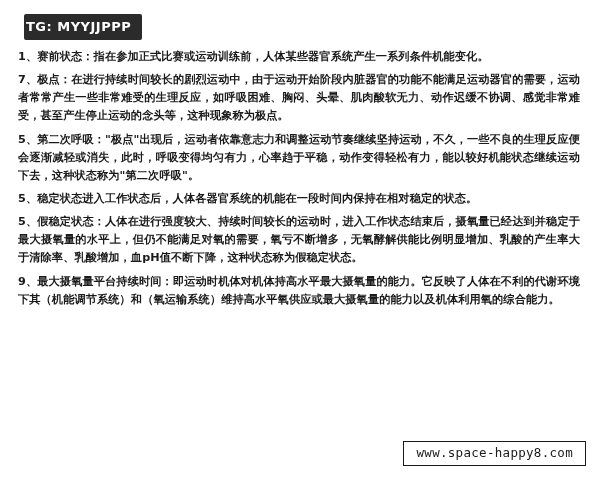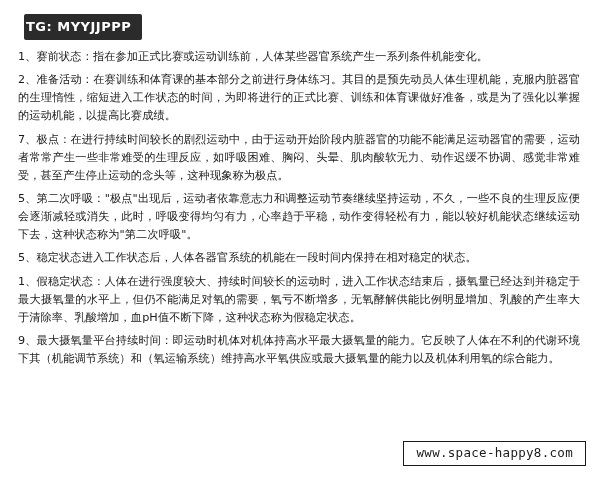--- a/index.html
+++ b/index.html
@@ -45,20 +45,21 @@
   }
   .para {
     font-size: 11.2px;
     line-height: 1.62;
     color: #1a1a1a;
     margin: 0 4px 5px 0;
     text-align: justify;
     text-justify: inter-ideograph;
     font-family: "DejaVu Sans", sans-serif;
     letter-spacing: 0.1px;
+    font-weight: bold;
   }
   .watermark {
     position: absolute;
     right: 14px;
     bottom: 14px;
     border: 1px solid #1a1a1a;
     background: #ffffff;
     color: #1a1a1a;
     font-size: 12.5px;
     padding: 5px 12px 6px 12px;
@@ -69,24 +70,23 @@
 </style>
 </head>
 <body>
 
 <div class="page">
 
   <div class="tg-badge">TG: MYYJJPPP</div>
 
   <div class="content">
     <p class="para">1、赛前状态：指在参加正式比赛或运动训练前，人体某些器官系统产生一系列条件机能变化。</p>
-    <p class="para">2、准备活动：在赛训练和体育课的基本部分之前进行身体练习。其目的是预先动员人体生理机能，克服内脏器官的生理惰性，缩短进入工作状态的时间，为即将进行的正式比赛、训练和体育课做好准备，或是为了强化以掌握的运动机能，以提高比赛成绩。</p>
     <p class="para">7、极点：在进行持续时间较长的剧烈运动中，由于运动开始阶段内脏器官的功能不能满足运动器官的需要，运动者常常产生一些非常难受的生理反应，如呼吸困难、胸闷、头晕、肌肉酸软无力、动作迟缓不协调、感觉非常难受，甚至产生停止运动的念头等，这种现象称为极点。</p>
     <p class="para">5、第二次呼吸："极点"出现后，运动者依靠意志力和调整运动节奏继续坚持运动，不久，一些不良的生理反应便会逐渐减轻或消失，此时，呼吸变得均匀有力，心率趋于平稳，动作变得轻松有力，能以较好机能状态继续运动下去，这种状态称为"第二次呼吸"。</p>
     <p class="para">5、稳定状态进入工作状态后，人体各器官系统的机能在一段时间内保持在相对稳定的状态。</p>
-    <p class="para">1、假稳定状态：人体在进行强度较大、持续时间较长的运动时，进入工作状态结束后，摄氧量已经达到并稳定于最大摄氧量的水平上，但仍不能满足对氧的需要，氧亏不断增多，无氧酵解供能比例明显增加、乳酸的产生率大于清除率、乳酸增加，血pH值不断下降，这种状态称为假稳定状态。</p>
+    <p class="para">5、假稳定状态：人体在进行强度较大、持续时间较长的运动时，进入工作状态结束后，摄氧量已经达到并稳定于最大摄氧量的水平上，但仍不能满足对氧的需要，氧亏不断增多，无氧酵解供能比例明显增加、乳酸的产生率大于清除率、乳酸增加，血pH值不断下降，这种状态称为假稳定状态。</p>
     <p class="para">9、最大摄氧量平台持续时间：即运动时机体对机体持高水平最大摄氧量的能力。它反映了人体在不利的代谢环境下其（机能调节系统）和（氧运输系统）维持高水平氧供应或最大摄氧量的能力以及机体利用氧的综合能力。</p>
 
   </div>
 
   <div class="watermark">www.space-happy8.com</div>
 
 </div>
 
 </body></html>

